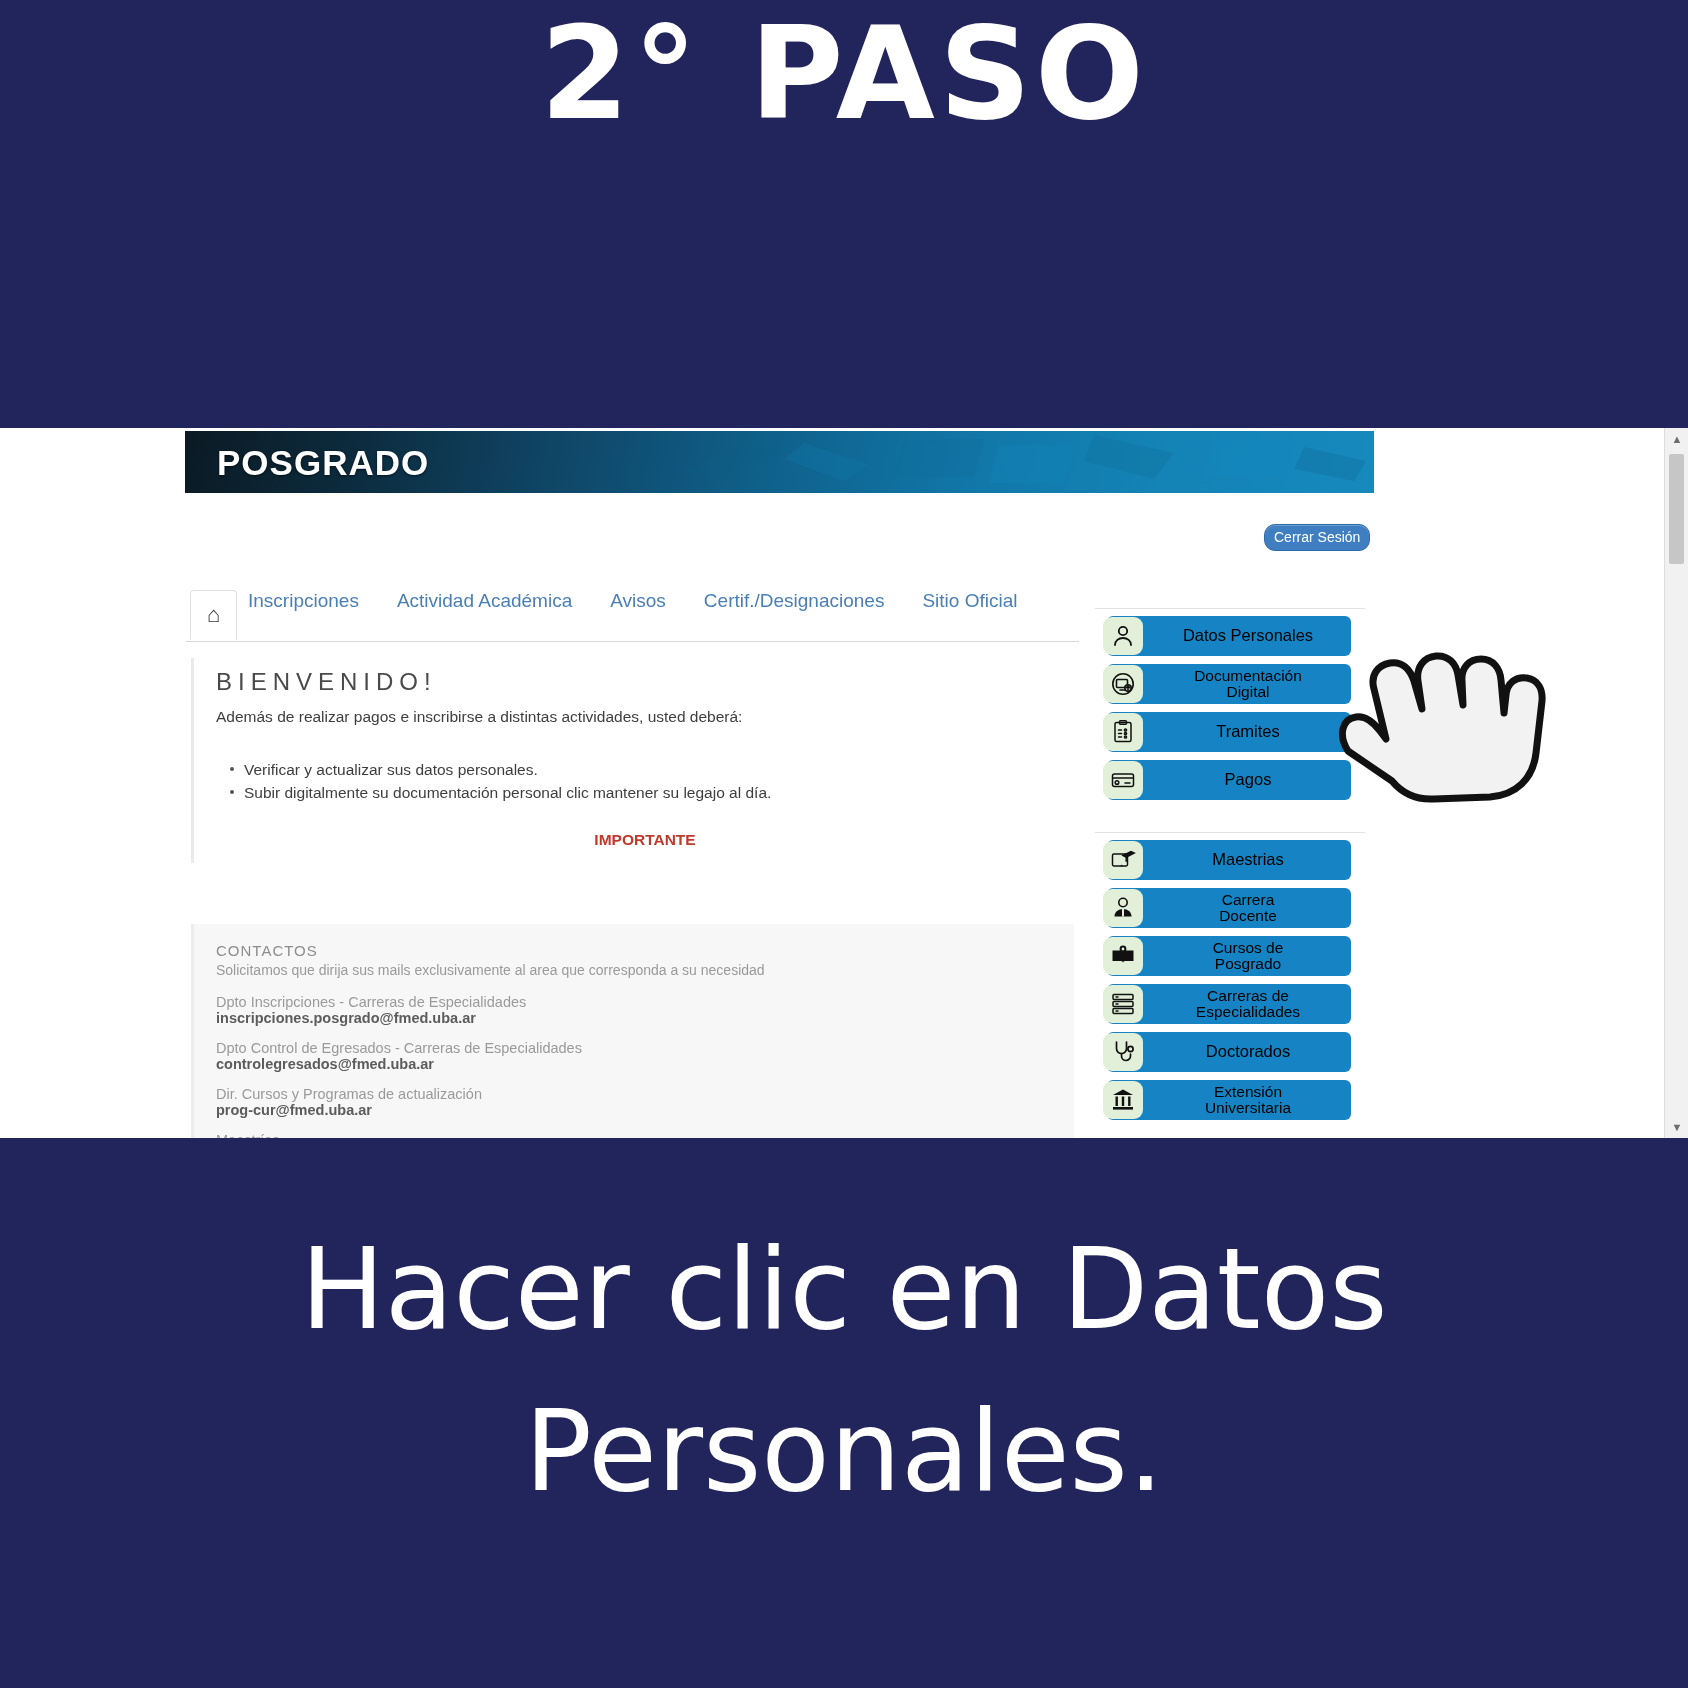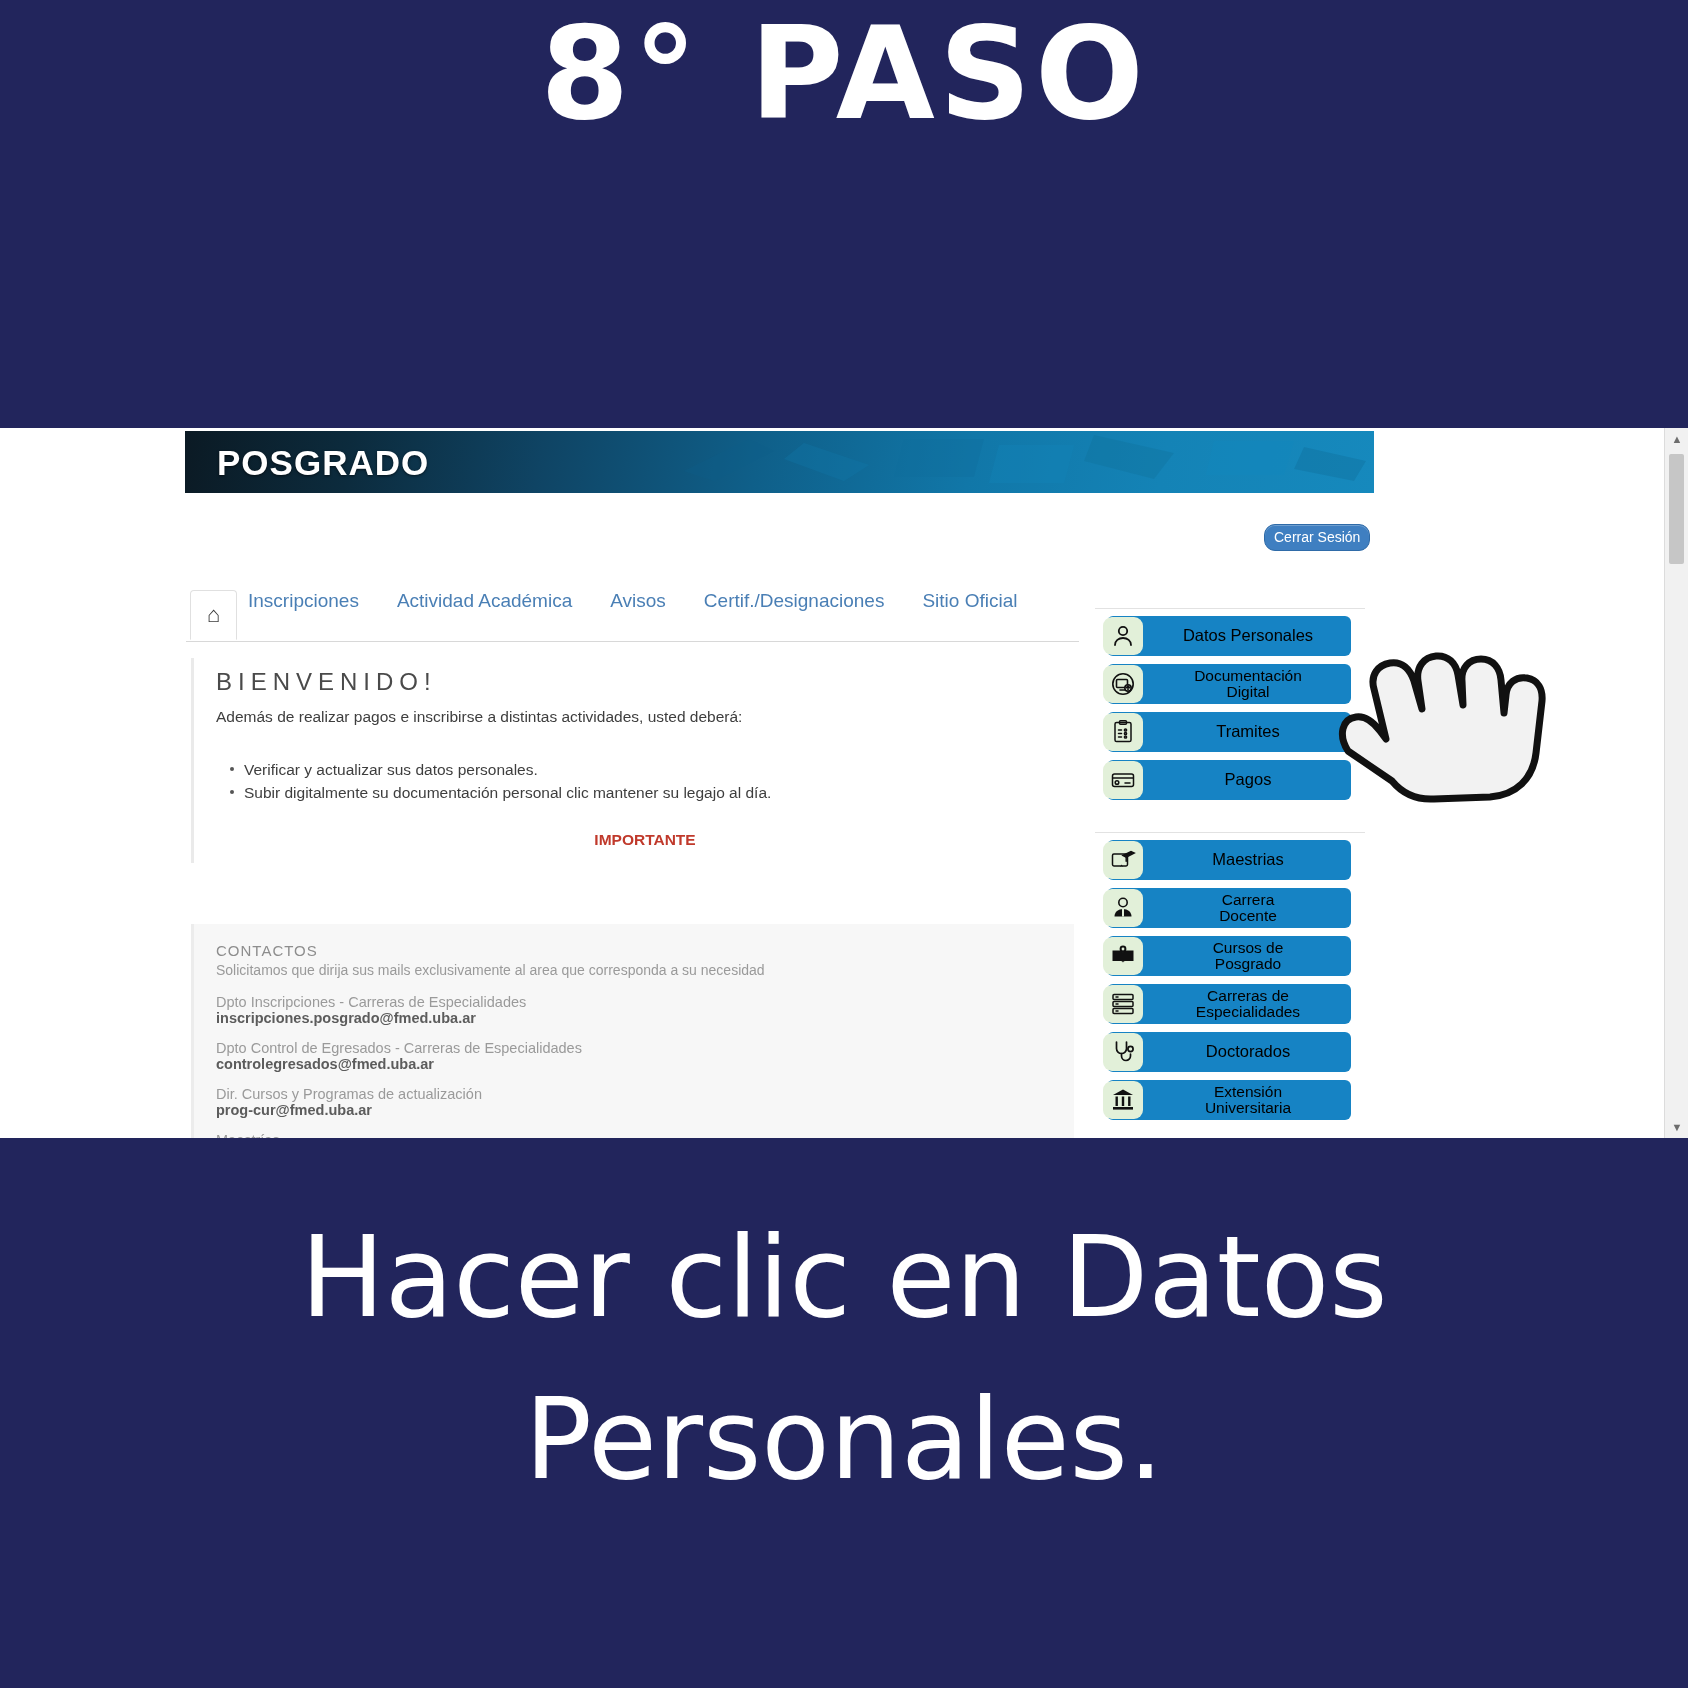--- a/index.html
+++ b/index.html
@@ -321,37 +321,37 @@
   
   .bottom-band {
     position: absolute;
     left: 0; top: 1138px;
     width: 1688px;
     height: 550px;
     background: #22255c;
   }
   .caption {
     position: absolute;
-    left: 0; top: 58px;
+    left: 0; top: 70px;
     width: 1688px;
     text-align: center;
     color: #ffffff;
     font-family: "DejaVu Sans", sans-serif;
     font-size: 112px;
     line-height: 1.45;
     padding: 0 120px;
   }
 </style>
 </head>
 <body>
 
 <div id="page">
 
   <div class="top-band">
-    <div class="step-title">8° PASO</div>
+    <div class="step-title">2° PASO</div>
   </div>
 
   <div class="shot">
     <div class="browser-pane">
 
       <div class="banner">
         <svg class="banner-deco" viewBox="0 0 720 62" preserveAspectRatio="none">
           <path d="M30 40 L95 8 L120 20 L60 50 Z" fill="#0d5e89"></path>
           <path d="M150 12 L215 34 L190 50 L130 28 Z" fill="#1079ab"></path>
           <path d="M250 8 L330 8 L320 46 L240 46 Z" fill="#0e6d9c"></path>

